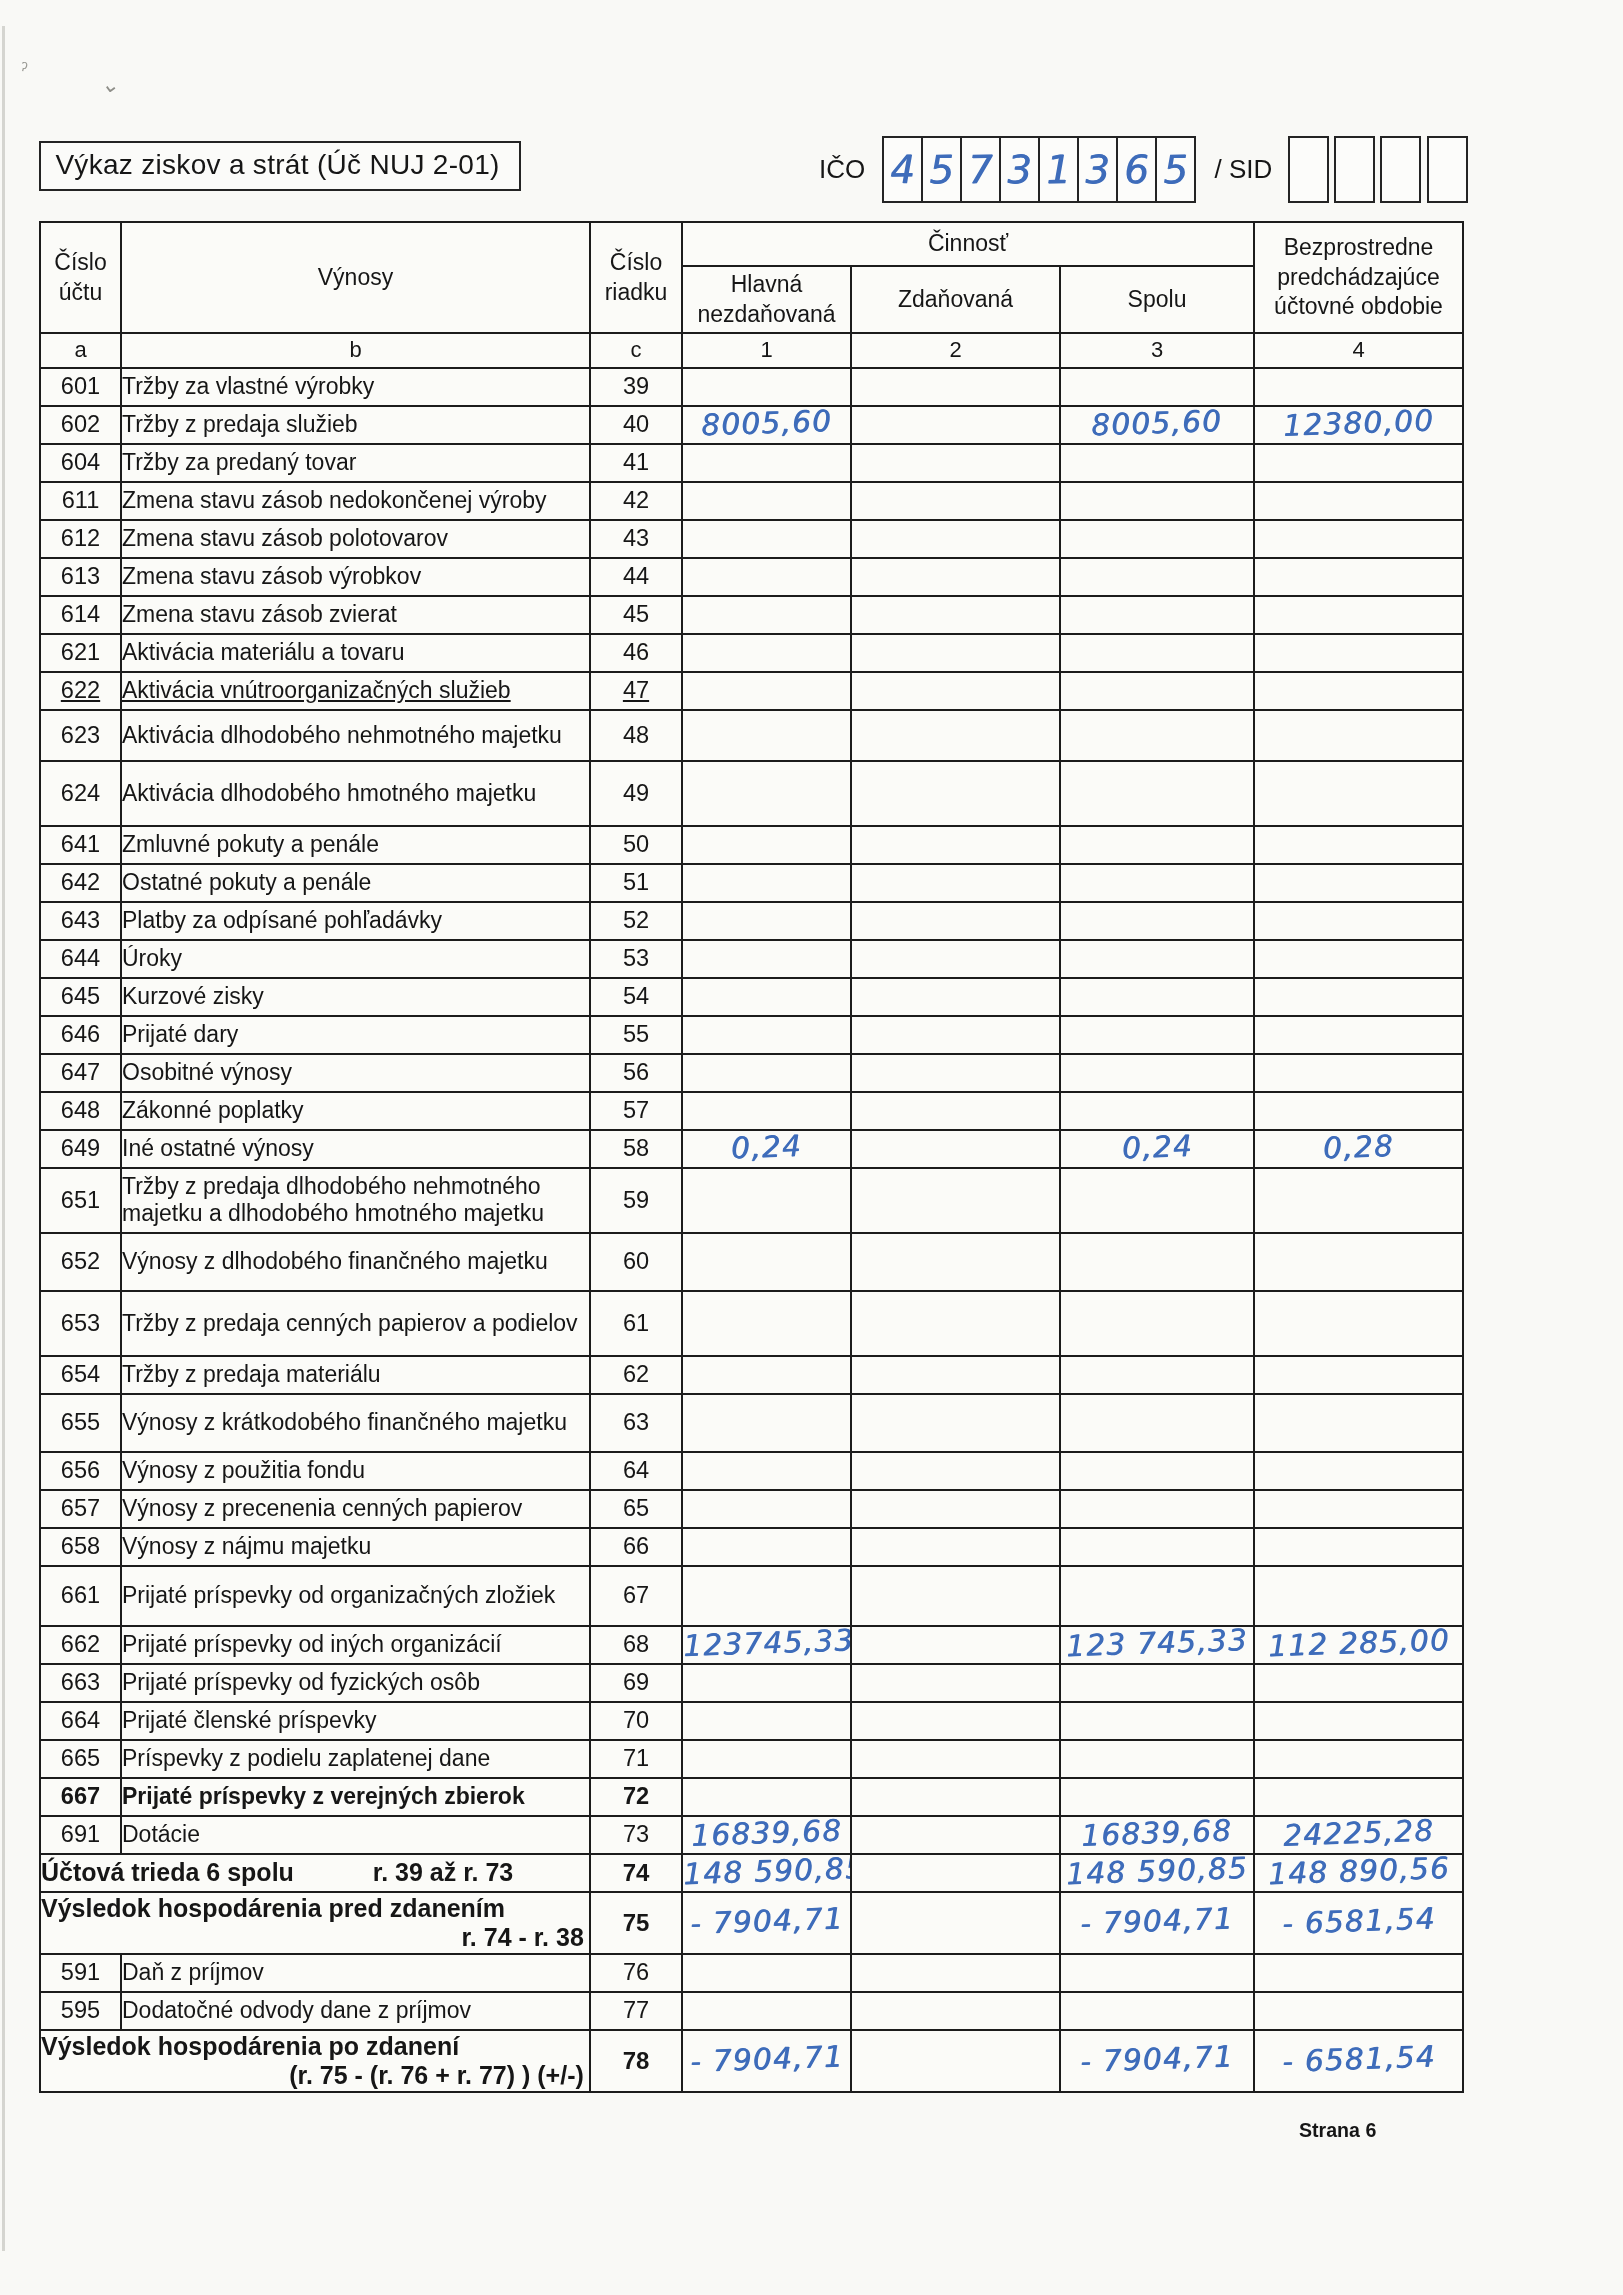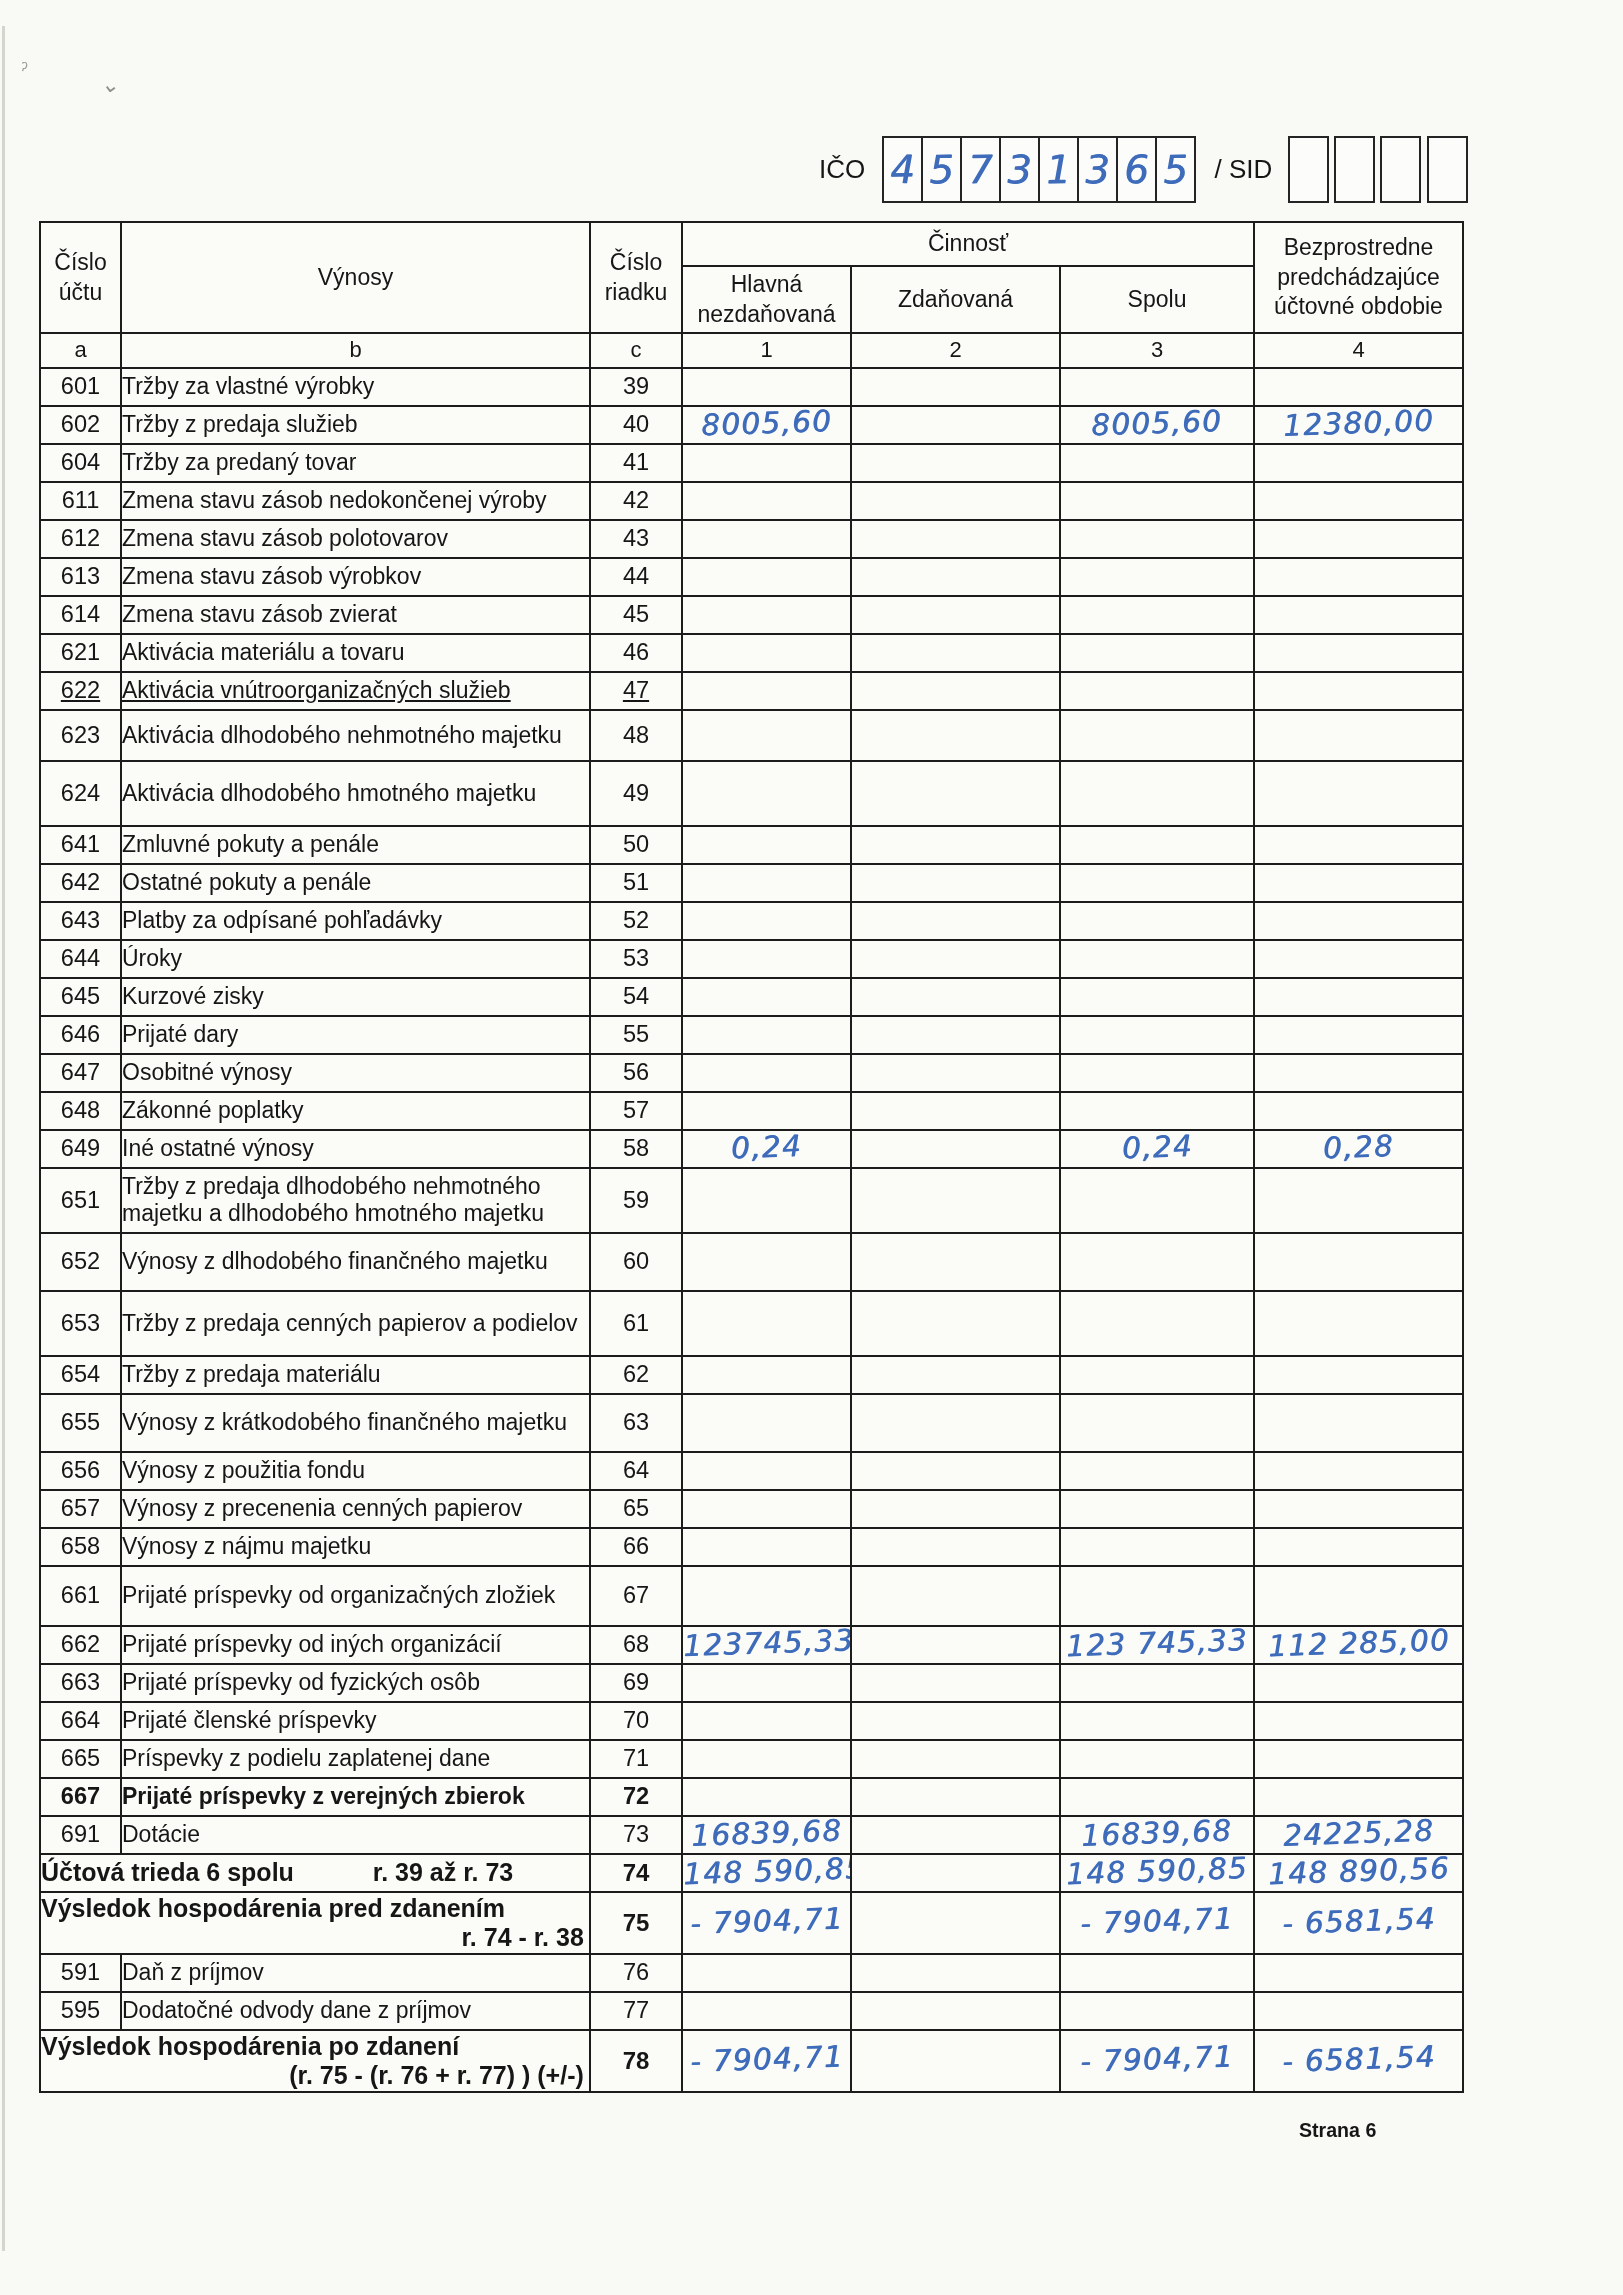--- a/index.html
+++ b/index.html
@@ -173,20 +173,23 @@
 </style>
 </head>
 <body>
 
 <div class="sheet">
 
   <div class="edge-line"></div>
   <div class="mark-squiggle">ˀ</div>
   <div class="mark-arrow">⌄</div>
 
+  <div class="title-box">
+    <span class="title-text">Výkaz ziskov a strát (Úč  NUJ 2-01)</span>
+  </div>
 
   <div class="ico-row">
     <span class="field-label">IČO</span>
     <div class="boxes">
         <div class="cellbox">
           <span class="ink ico-digit" style="color: rgb(62, 108, 186);">4</span>
         </div>
         <div class="cellbox">
           <span class="ink ico-digit" style="color: rgb(62, 108, 186);">5</span>
         </div>

